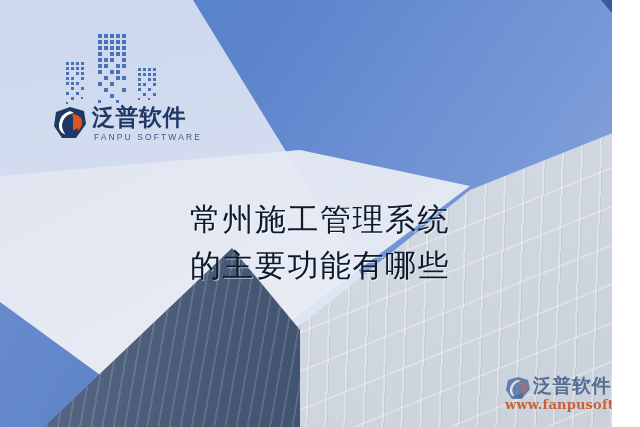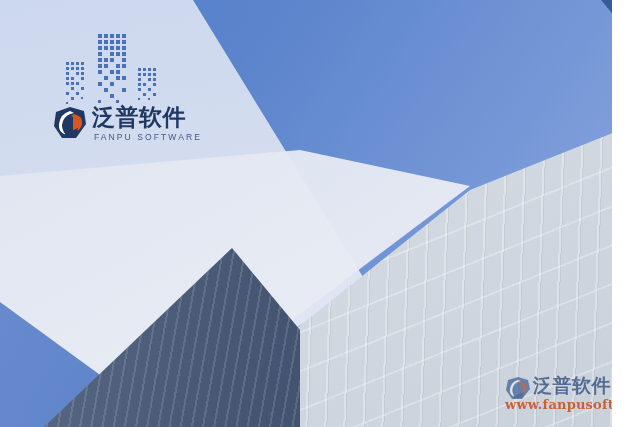--- a/index.html
+++ b/index.html
@@ -364,20 +364,24 @@
       <path d="M18 1 L32 5 L34 18 L24 32 L10 32 L2 20 L4 6 Z" fill="#1f3864"></path>
       <path d="M18 5 Q8 8 7 18 Q6 26 14 29 Q8 22 11 15 Q14 8 22 7 Z" fill="#ffffff"></path>
       <path d="M22 8 Q31 10 30 18 Q29 25 21 26 Q26 21 25 16 Q24 11 19 10 Z" fill="#d9561f"></path>
       <path d="M21 9 Q29 11 28 18 Q27 24 21 25 L21 9 Z" fill="#d9561f"></path>
       <path d="M13 28 L26 22 L24 31 L12 31 Z" fill="#1f3864"></path>
     </svg>
     <div class="logo-cn">泛普软件</div>
     <div class="logo-en">FANPU SOFTWARE</div>
   </div>
 
+  <div class="title">
+    <span class="line">常州施工管理系统</span>
+    <span class="line">的主要功能有哪些</span>
+  </div>
 
   <div class="watermark">
     <svg class="wm-mark" viewBox="0 0 26 24">
       <path d="M13 1 L23 4 L25 13 L17 23 L7 23 L1 14 L3 4 Z" fill="#3a5d93" opacity="0.8"></path>
       <path d="M13 4 Q6 6 5 13 Q4 19 10 21 Q6 16 8 11 Q10 6 16 5 Z" fill="#eef2f7" opacity="0.9"></path>
       <path d="M15 6 Q22 7 21 13 Q20 18 15 19 Q19 15 18 11 Q17 8 13 7 Z" fill="#d9561f" opacity="0.85"></path>
       <path d="M9 20 L19 16 L17 22 L8 22 Z" fill="#3a5d93" opacity="0.8"></path>
     </svg>
     <div class="wm-cn">泛普软件</div>
     <div class="wm-url">www.fanpusoft.com</div>

